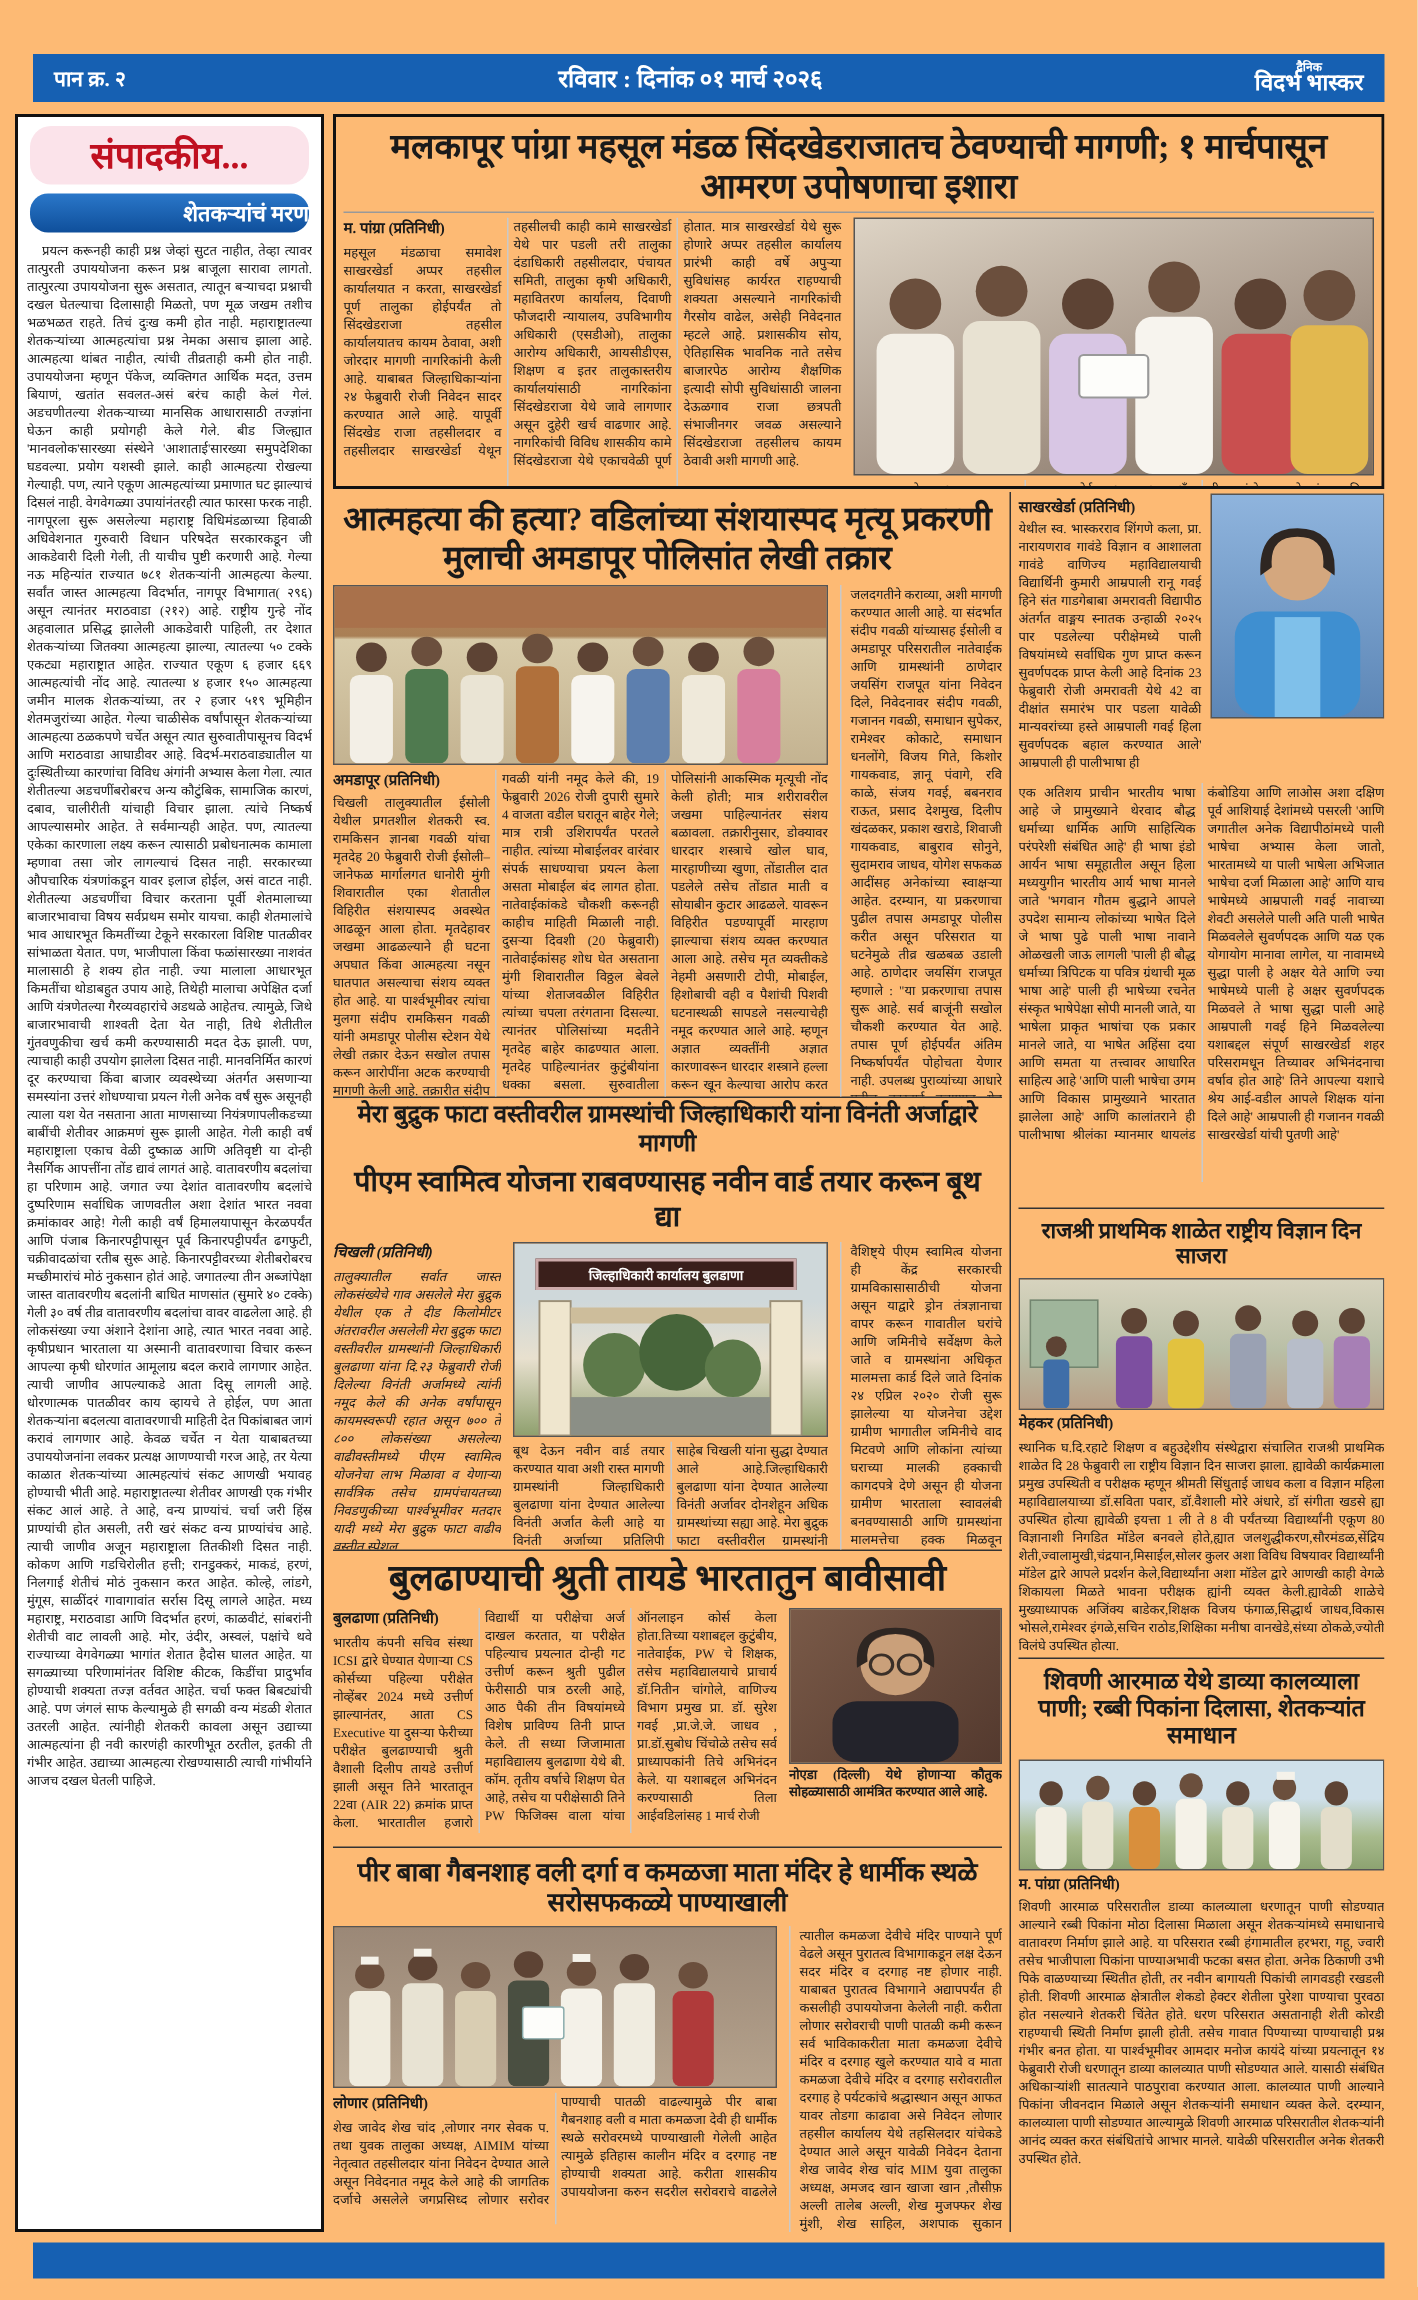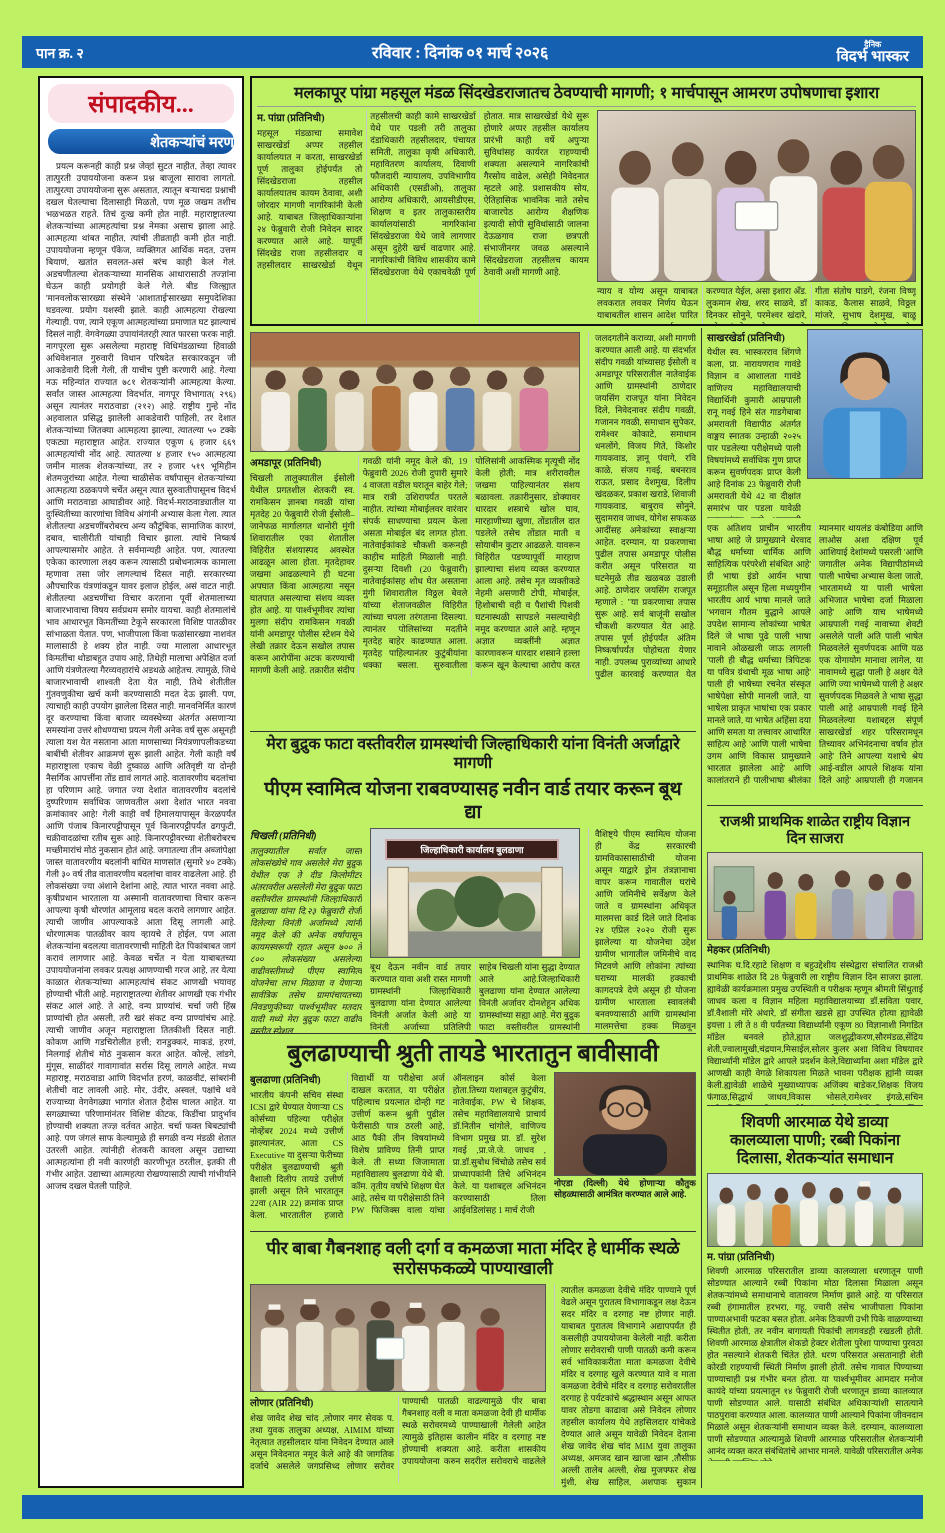--- a/index.html
+++ b/index.html
@@ -1,30 +1,30 @@
 <!DOCTYPE html>
 <html><head>
 <meta charset="utf-8">
 <style>
   * { margin:0; padding:0; box-sizing:border-box; }
   html,body { background:#e8e8e4; }
   body { font-family:"Liberation Serif","DejaVu Serif",serif; color:#1a1a1a; }
-  .page { position:relative; width:945px; height:1533px; background:#bef264; margin:0 auto; padding:36px 10px 0 10px; overflow:hidden; }
+  .page { position:relative; width:945px; height:1533px; background:#fdba74; margin:0 auto; padding:36px 10px 0 10px; overflow:hidden; }
 
   
   .topbar { display:flex; align-items:center; justify-content:space-between;
     background:#1660b2; color:#fff; height:32px; margin:0 12px; padding:0 14px; }
   .topbar .t-left { font-weight:700; font-size:14px; }
   .topbar .t-center { font-weight:700; font-size:16px; }
   .topbar .t-right { text-align:center; line-height:1; font-weight:700; }
   .topbar .t-right .small { display:block; font-size:8px; }
   .topbar .t-right .big { display:block; font-size:15px; }
 
   
-  .content { display:flex; gap:6px; margin:8px 12px 0 28px; height:1412px; }
+  .content { display:flex; gap:6px; margin:8px 12px 0 0; height:1412px; }
   .ed-col { width:206px; border:2px solid #111; padding:4px 6px; overflow:hidden; background:#fff; }
   .main-col { flex:1; display:flex; flex-direction:column; overflow:hidden; }
 
   
   .ed-title { background:#fbe3ea; color:#c01020; font-weight:700; font-size:24px; text-align:center;
     border-radius:14px; padding:2px 0 4px 0; margin:2px 2px 6px 2px; }
   .ed-topic { background:linear-gradient(#2a77c9,#0f4f9b); color:#fff; font-weight:700; font-size:14.5px;
     text-align:right; border-radius:12px; padding:2px 0 3px 0; margin:0 2px 6px 2px; }
   .ed-body { font-size:10.4px; line-height:1.42; text-align:justify; height:1316px; overflow:hidden; }
   .ed-body::first-letter { padding-left:10px; }
@@ -33,21 +33,21 @@
   .headline { font-weight:700; text-align:center; line-height:1.18; padding:3px 4px; }
   .byline { font-weight:700; font-size:10px; padding:1px 0 2px 0; }
   .btxt { font-size:8.7px; line-height:1.38; text-align:justify; overflow:hidden; }
   .cols3 { column-count:3; column-gap:8px; column-rule:1px solid #c9c9c9; }
   .cols2 { column-count:2; column-gap:8px; column-rule:1px solid #c9c9c9; }
   .photo { position:relative; overflow:hidden; border:1px solid #555; }
   .photo svg { position:absolute; inset:0; width:100%; height:100%; }
 
   
   .a1 { border:2px solid #111; padding:3px 5px; height:308px; overflow:hidden; }
-  .a1 .headline { font-size:16px; border-bottom:1px solid #999; margin-bottom:3px; }
+  .a1 .headline { font-size:23px; border-bottom:1px solid #999; margin-bottom:3px; }
   .a1-row { display:flex; gap:8px; }
   .a1-left { width:332px; height:258px; }
   .a1-right { flex:1; display:flex; flex-direction:column; gap:3px; }
   .ph-malkapur { height:172px; background:linear-gradient(160deg,#ddd3c4,#a8988a 60%,#7e6e60); }
   .a1-cap { height:78px; }
 
   
   .split { display:flex; flex:1; margin-top:2px; }
   .mid { width:452px; border-right:1px solid #333; padding-right:5px; display:flex; flex-direction:column; }
   .rightcol { flex:1; padding-left:5px; display:flex; flex-direction:column; }
@@ -169,20 +169,21 @@
             <div class="a1-cap btxt cols3">न्याय व योग्य असून याबाबत लवकरात लवकर निर्णय घेऊन याबाबतील शासन आदेश पारित व्हावा अन्यथा १ मार्च २०२६ पासून सिंदखेडराजा तहसील कार्यालयासमोर आमरण उपोषण करण्यात येईल, असा इशारा अँड. लुकमान शेख, शरद साळवे, डॉ दिनकर सोनुने, परमेश्वर खंदारे, राजेश इंगळे, अशोकराव कावरे, नितीन पवार, राजू गायकवाड, अशोक वाघ, पार्वती यादव टाळे, गीता संतोष घाडगे, रंजना विष्णू काकड, कैलास साळवे, विठ्ठल मांजरे, सुभाष देशमुख, बाळू पवार, विजय सोनुने, गणेश डीघोळे, ज्ञानेश्वर वाघाळ, यांच्यासह परिसरातील १४ गावातील सरपंच व नागरिक यांनी निवेदनद्वारे जिल्हाधिकाऱ्यामार्फत शासनाकडे केली आहे.</div>
           </div>
         </div>
       </div>
 
       <div class="split">
 
         <div class="mid">
 
           <div class="a2">
+            <div class="headline">आत्महत्या की हत्या? वडिलांच्या संशयास्पद मृत्यू प्रकरणी मुलाची अमडापूर पोलिसांत लेखी तक्रार</div>
             <div class="a2-row">
               <div class="a2-left">
                 <div class="photo ph-amdapur">
                   <svg viewBox="0 0 160 60" preserveAspectRatio="none">
                     <rect x="0" y="0" width="160" height="14" fill="#a9714b"></rect>
                     <circle cx="12" cy="24" r="5" fill="#5d4334"></circle>
                       <rect x="5" y="30" width="14" height="30" rx="3" fill="#f3efe6"></rect>
                     <circle cx="30" cy="22" r="5" fill="#6b4f3d"></circle>
                       <rect x="23" y="28" width="14" height="32" rx="3" fill="#4f7a4f"></rect>
                     <circle cx="48" cy="24" r="5" fill="#5d4334"></circle>

